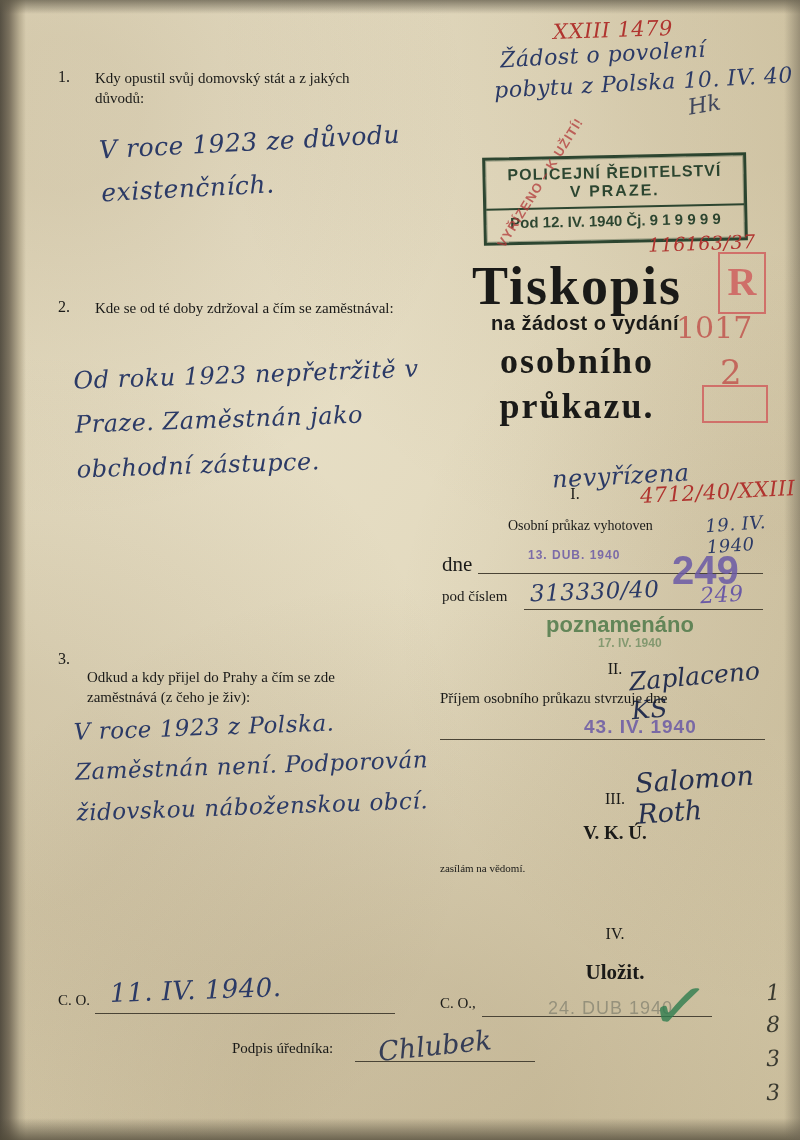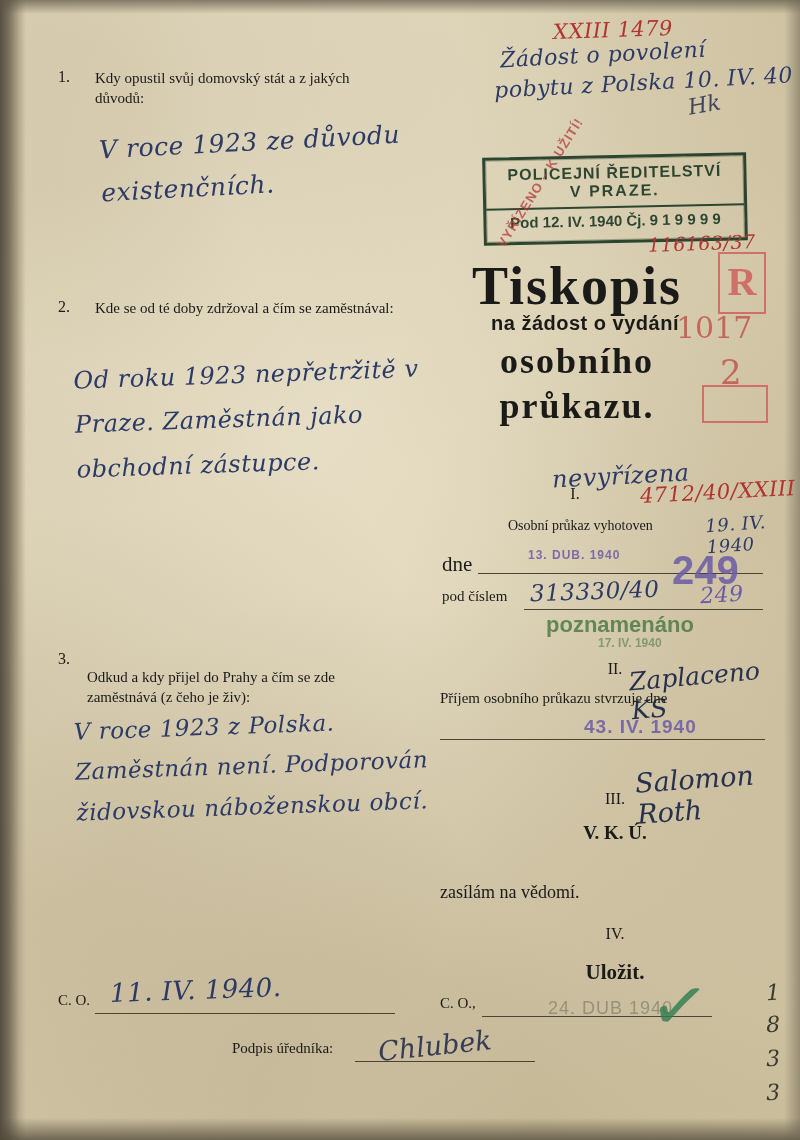--- a/index.html
+++ b/index.html
@@ -148,21 +148,21 @@
   <div class="abs center" style="left:595px;top:660px;width:40px;font-size:16px;">II.</div>
   <div class="abs sig" style="left:630px;top:660px;font-size:25px;transform:rotate(-5deg);">Zaplaceno KS</div>
 
   <div class="abs" style="left:440px;top:690px;font-size:15px;">Příjem osobního průkazu stvrzuje dne</div>
   <div class="abs dotline" style="left:440px;top:738px;width:325px;height:1px;"></div>
   <div class="stamp-violet" style="left:584px;top:716px;font-size:19px;letter-spacing:1px;">43. IV. 1940</div>
   <div class="abs sig" style="left:636px;top:762px;font-size:27px;transform:rotate(-4deg);">Salomon Roth</div>
 
   <div class="abs center" style="left:595px;top:790px;width:40px;font-size:16px;">III.</div>
   <div class="abs center" style="left:500px;top:822px;width:230px;font-size:19px;font-weight:bold;">V. K. Ú.</div>
-  <div class="abs" style="left:440px;top:862px;font-size:18px;margin-top:20px;">zasílám na vědomí.</div>
+  <div class="abs" style="left:440px;top:862px;font-size:11px;">zasílám na vědomí.</div>
 
   <div class="abs center" style="left:595px;top:925px;width:40px;font-size:16px;">IV.</div>
   <div class="abs center" style="left:500px;top:960px;width:230px;font-size:21px;font-weight:bold;">Uložit.</div>
 
   <div class="abs" style="left:440px;top:995px;font-size:15px;">C. O.,</div>
   <div class="abs dotline" style="left:482px;top:1015px;width:230px;height:1px;"></div>
   <div class="abs" style="left:548px;top:998px;font-size:18px;color:#7a7a6a;font-family:'Liberation Sans',sans-serif;opacity:.65;letter-spacing:1px;">24. DUB 1940</div>
 
   <div class="abs" style="left:650px;top:965px;font-size:70px;color:#2f7d4f;opacity:.8;font-family:'DejaVu Serif',serif;transform:rotate(8deg);">✓</div>
 

